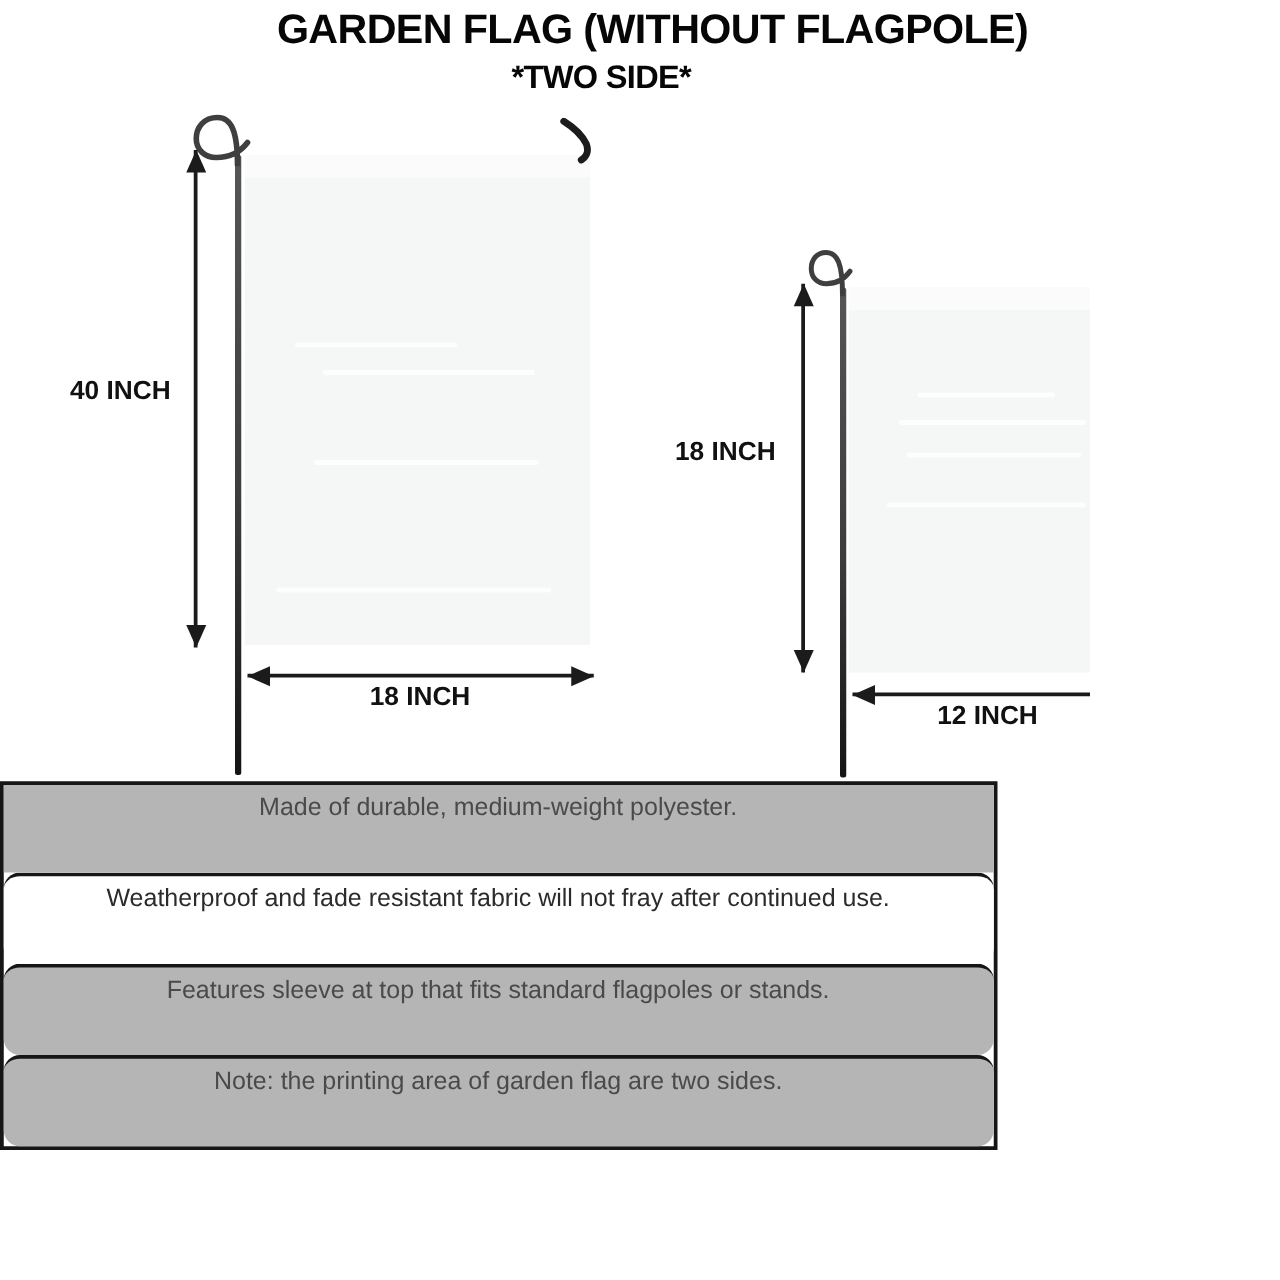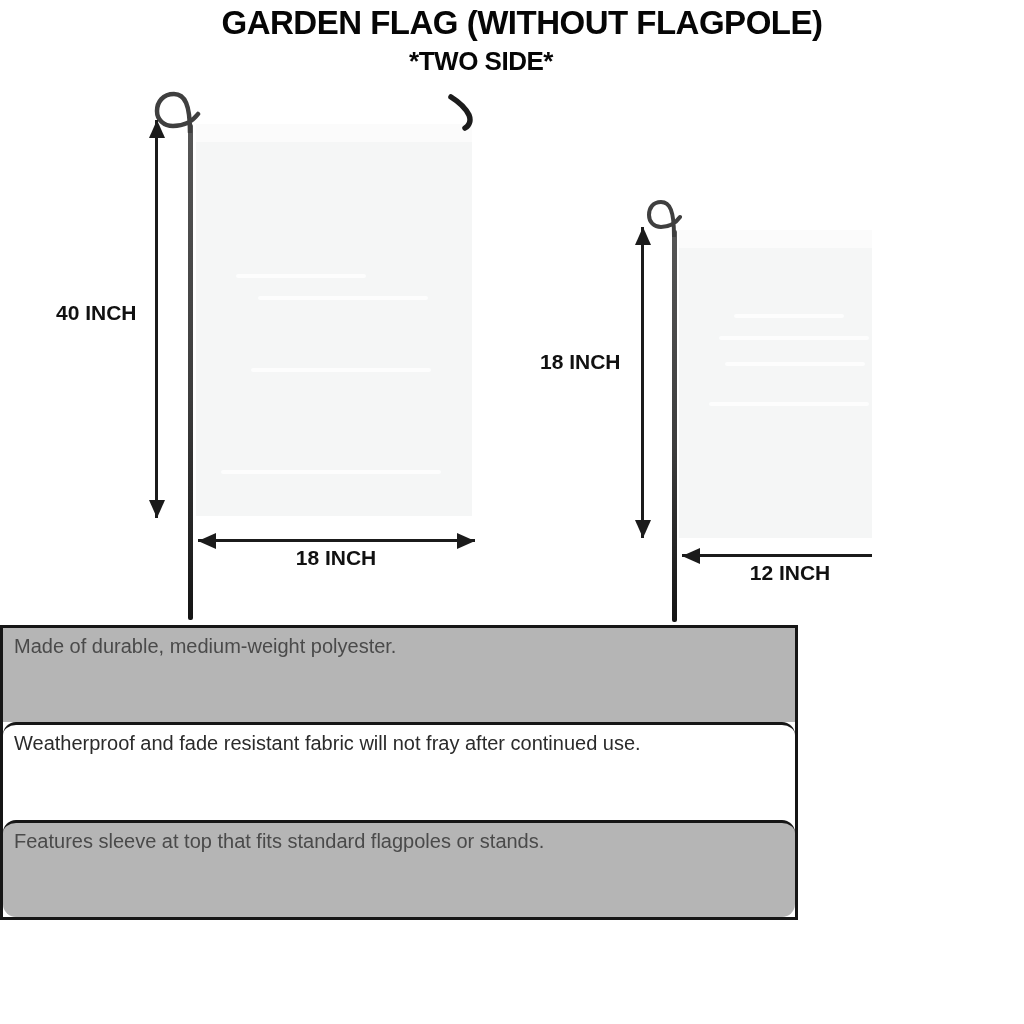--- a/index.html
+++ b/index.html
@@ -109,20 +109,21 @@
     display: flex;
     flex-direction: column;
     background: #ffffff;
   }
   .feature-row {
     flex: 1 1 0;
     box-sizing: border-box;
     padding: 6px 12px 0 11px;
     font-size: 20px;
     line-height: 1.25;
+    text-align: center;
   }
   .feature-row + .feature-row { border-top: 3px solid #161616; border-radius: 13px; }
   .feature-row.shaded { background: #b5b5b5; color: #4a4a4a; }
   .feature-row.plain  { background: #ffffff; color: #2b2b2b; }
 </style>
 </head>
 <body>
 
 <div class="canvas">
 
@@ -178,15 +179,16 @@
     <div class="dim-label right" style="left:540px; top:350px; width:90px;">18 INCH</div>
 
     <div class="harrow" style="left:682px; top:554px; width:216px;"></div>
     <div class="dim-label center" style="left:700px; top:561px; width:180px;">12 INCH</div>
   </div>
 
   <div class="features-table">
     <div class="feature-row shaded">Made of durable, medium-weight polyester.</div>
     <div class="feature-row plain">Weatherproof and fade resistant fabric will not fray after continued use.</div>
     <div class="feature-row shaded">Features sleeve at top that fits standard flagpoles or stands.</div>
+    <div class="feature-row shaded">Note: the printing area of garden flag are two sides.</div>
   </div>
 
 </div>
 
 </body></html>

